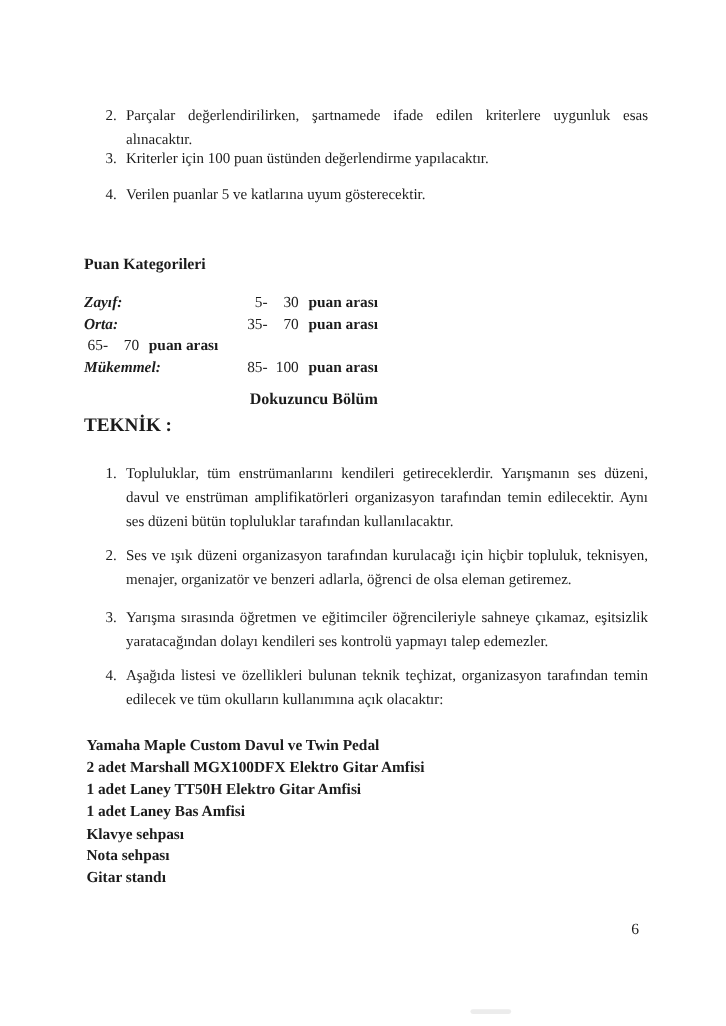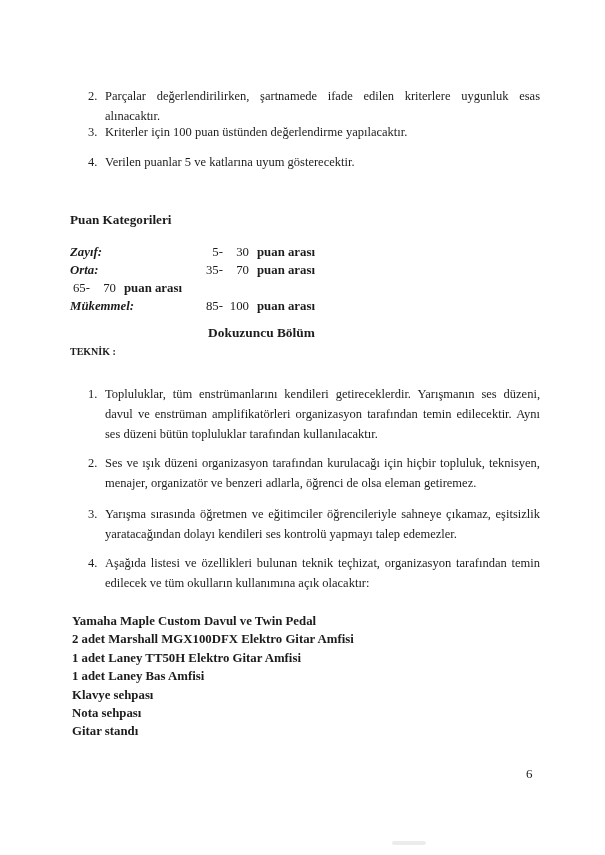--- a/index.html
+++ b/index.html
@@ -90,21 +90,21 @@
     width: 523px;
     text-align: center;
     font-weight: bold;
     font-size: 13.4px;
   }
   .section-heading {
     position: absolute;
     left: 70px;
     top: 346px;
     font-weight: bold;
-    font-size: 10px;
+    font-size: 16px;
   }
 
   
   .pos-tek-0 { top: 384px; }
   .pos-tek-1 { top: 453px; }
   .pos-tek-2 { top: 504px; }
   .pos-tek-3 { top: 553px; }
 
   
   .equipment-list {

